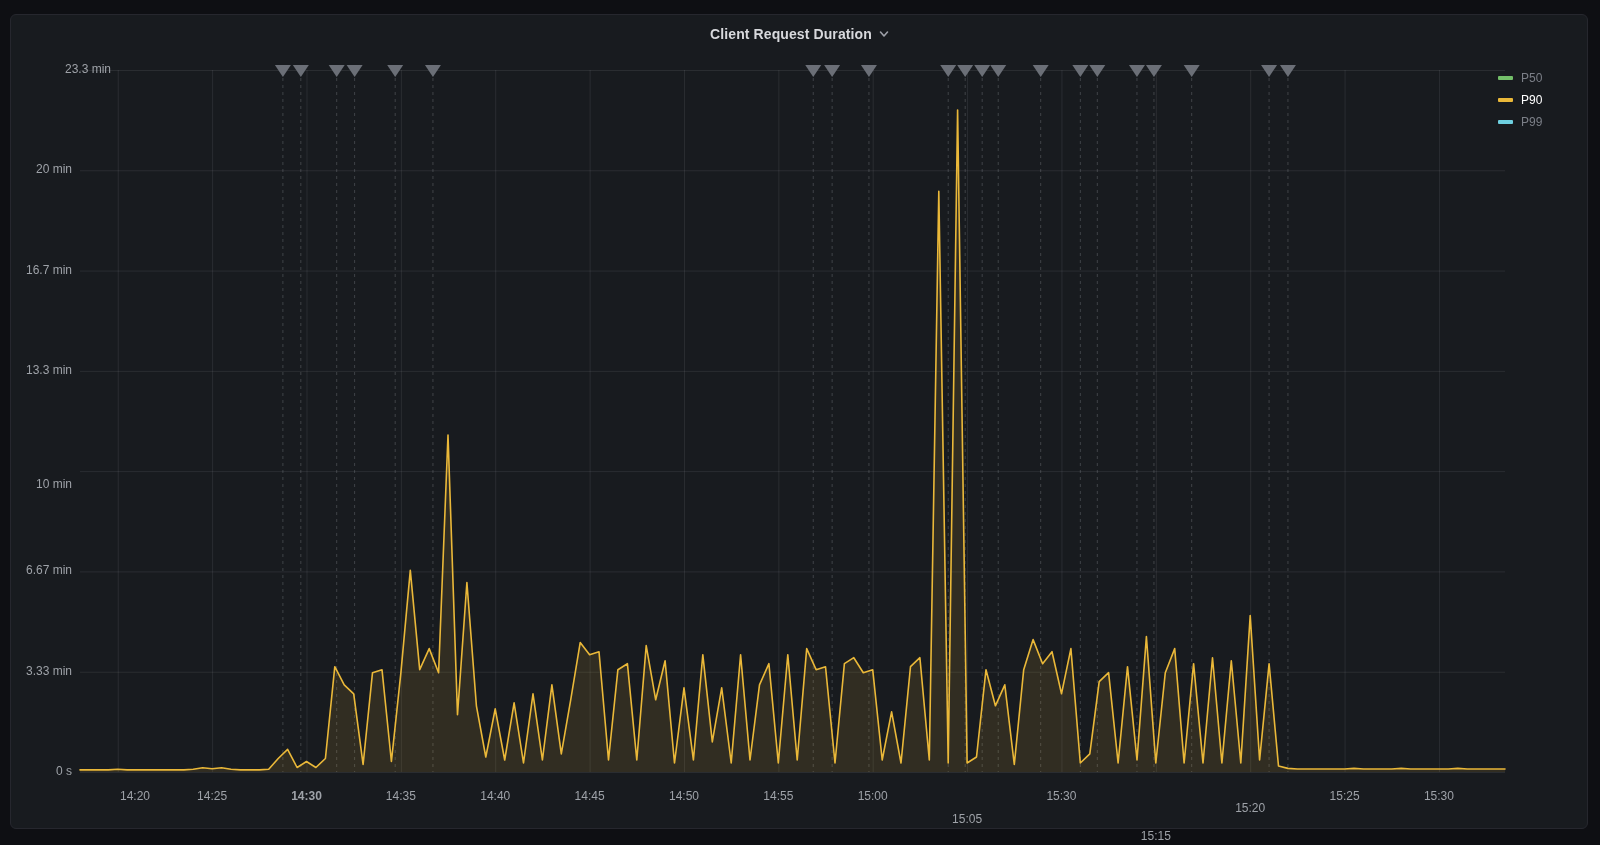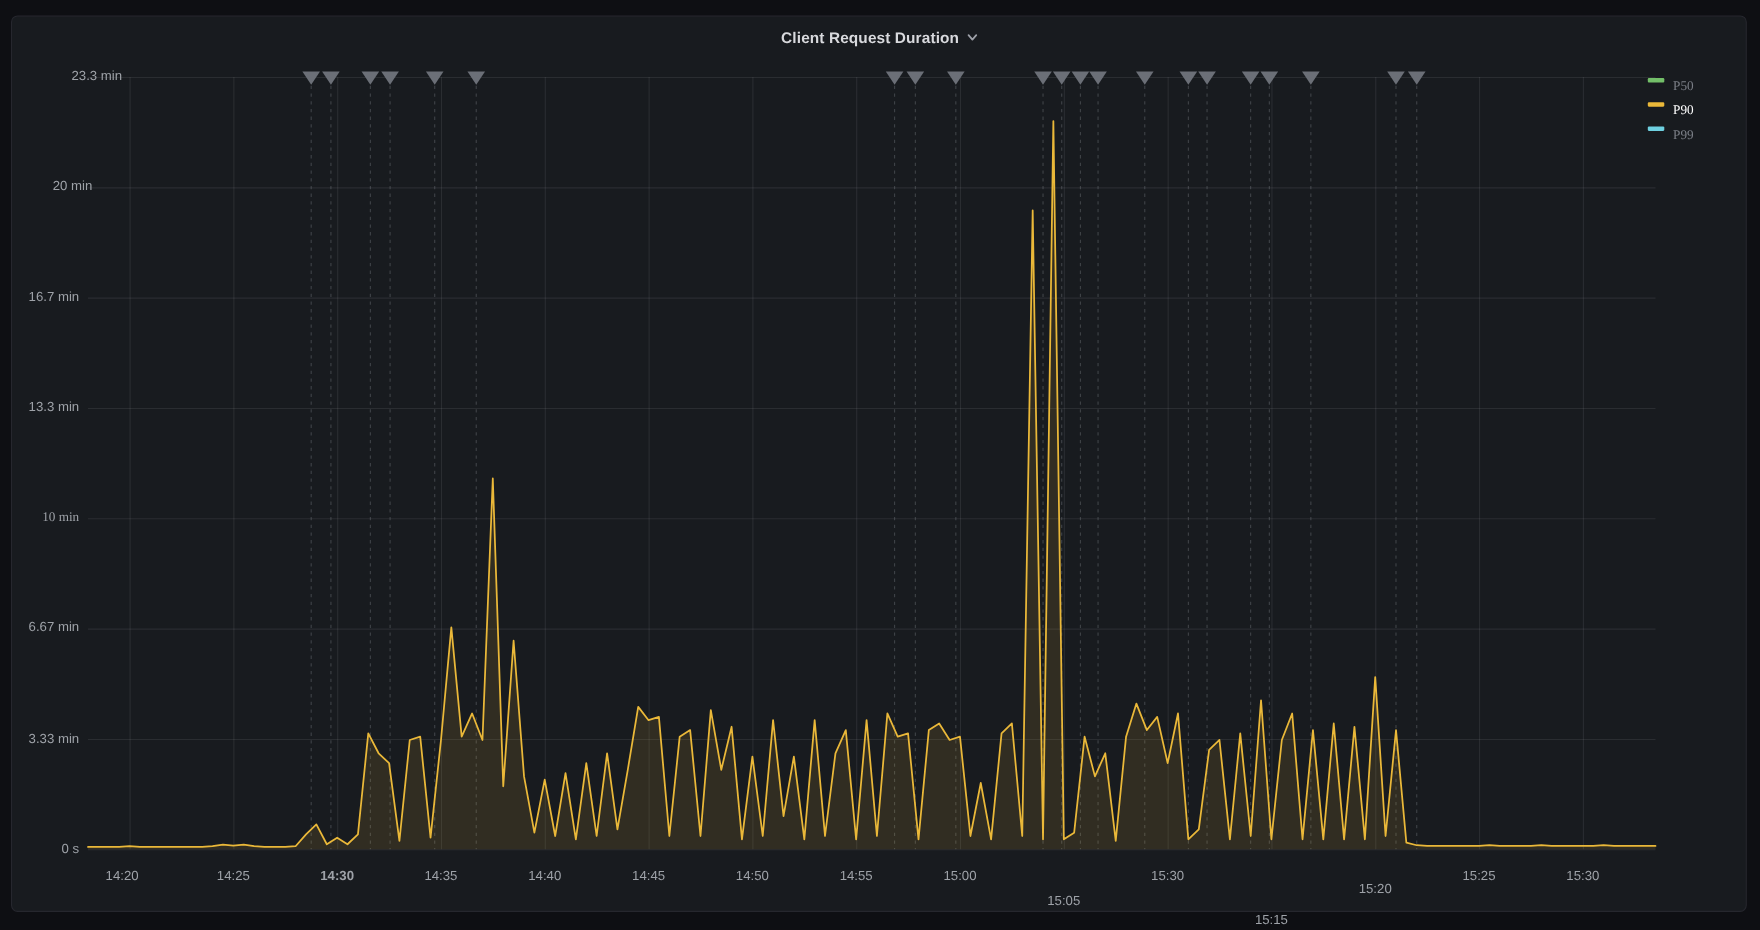--- a/index.html
+++ b/index.html
@@ -8,21 +8,21 @@
   .panel{position:absolute;left:10px;top:14px;width:1578px;height:815px;
          background:#181b1f;border:1px solid #26272e;border-radius:6px;box-sizing:border-box;}
   .panel-header{position:absolute;left:10px;top:18px;width:1580px;height:32px;
          display:flex;align-items:center;justify-content:center;gap:6px;cursor:pointer;z-index:5;}
   .panel-title{margin:0;font-size:14px;font-weight:700;color:#d8d9dd;letter-spacing:.1px;}
   .chev{width:12px;height:12px;}
   #chart{position:absolute;left:0;top:0;z-index:1;}
   .tick-y{position:absolute;left:0;width:72px;text-align:right;font-size:12px;color:#9ea2a8;z-index:2;}
   .tick-x{position:absolute;top:789px;transform:translateX(-50%);font-size:12px;color:#9ea2a8;z-index:2;}
   .legend{position:absolute;left:1498px;top:71px;display:flex;flex-direction:column;gap:8px;z-index:4;}
-  .legend-item{display:flex;gap:8px;cursor:pointer;font-family:Liberation Serif, serif;}
+  .legend-item{display:flex;align-items:center;gap:8px;cursor:pointer;}
   .swatch{width:15px;height:4px;border-radius:1px;flex:0 0 auto;}
   .legend-label{font-size:12px;color:#7b7f87;line-height:14px;}
   .legend-item.active .legend-label{color:#ffffff;}
 </style>
 </head>
 <body>
 
 <div class="stage">
   <section class="panel"></section>
 
@@ -106,28 +106,28 @@
         <polygon points="1183.6887417218543,65 1199.6887417218543,65 1191.6887417218543,77"></polygon>
         <polygon points="1261.0728476821193,65 1277.0728476821193,65 1269.0728476821193,77"></polygon>
         <polygon points="1279.9470198675497,65 1295.9470198675497,65 1287.9470198675497,77"></polygon>
       </g>
     </svg>
 
   <div id="yTicks">
       <div class="tick-y" style="top: 764px;">0 s</div>
       <div class="tick-y" style="top: 663.723px;">3.33 min</div>
       <div class="tick-y" style="top: 563.416px;">6.67 min</div>
-      <div class="tick-y" style="top: 463px; font-family: Liberation Serif, serif;">10 min</div>
+      <div class="tick-y" style="top: 477px;">10 min</div>
       <div class="tick-y" style="top: 362.861px;">13.3 min</div>
       <div class="tick-y" style="top: 262.554px;">16.7 min</div>
-      <div class="tick-y" style="top: 162.277px; margin-left: 12px;">20 min</div>
+      <div class="tick-y" style="top: 162.277px;">20 min</div>
       <div class="tick-y" style="top: 62px; padding-left: 39px;">23.3 min</div>
     </div>
   <div id="xTicks">
-      <div class="tick-x" style="left: 111px;">14:20</div>
+      <div class="tick-x" style="left: 135px;">14:20</div>
       <div class="tick-x" style="left: 212.119px;">14:25</div>
       <div class="tick-x" style="left: 306.49px; font-weight: bold;">14:30</div>
       <div class="tick-x" style="left: 400.861px;">14:35</div>
       <div class="tick-x" style="left: 495.232px;">14:40</div>
       <div class="tick-x" style="left: 589.603px;">14:45</div>
       <div class="tick-x" style="left: 683.974px;">14:50</div>
       <div class="tick-x" style="left: 778.344px;">14:55</div>
       <div class="tick-x" style="left: 872.715px;">15:00</div>
       <div class="tick-x" style="left: 967.086px; margin-top: 23px;">15:05</div>
       <div class="tick-x" style="left: 1061.46px;">15:30</div>

